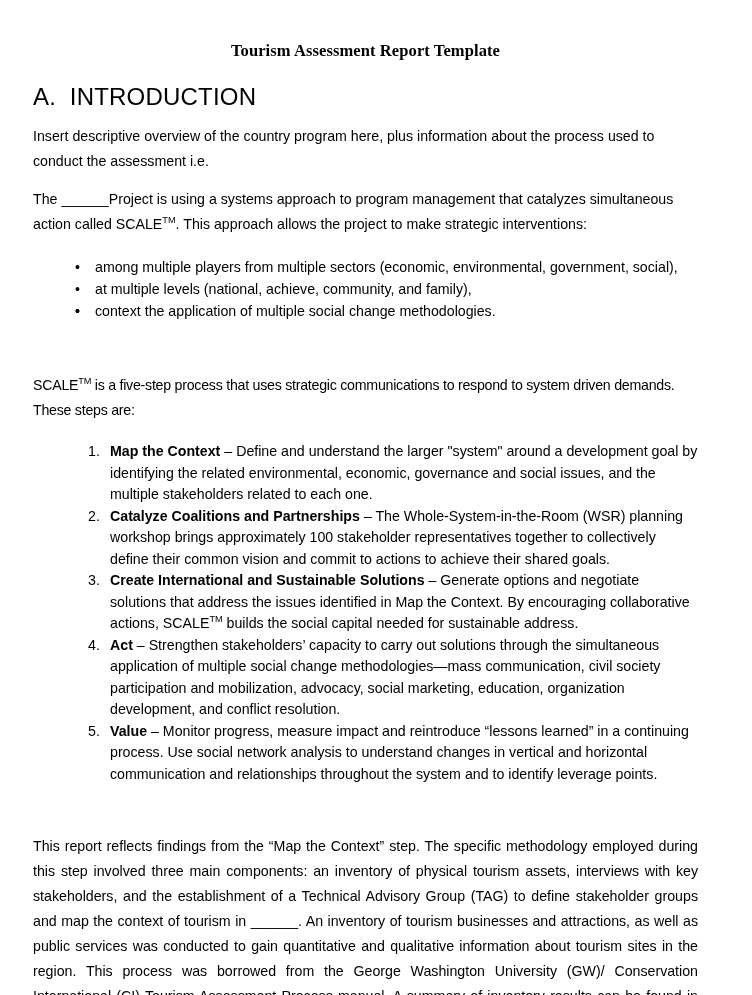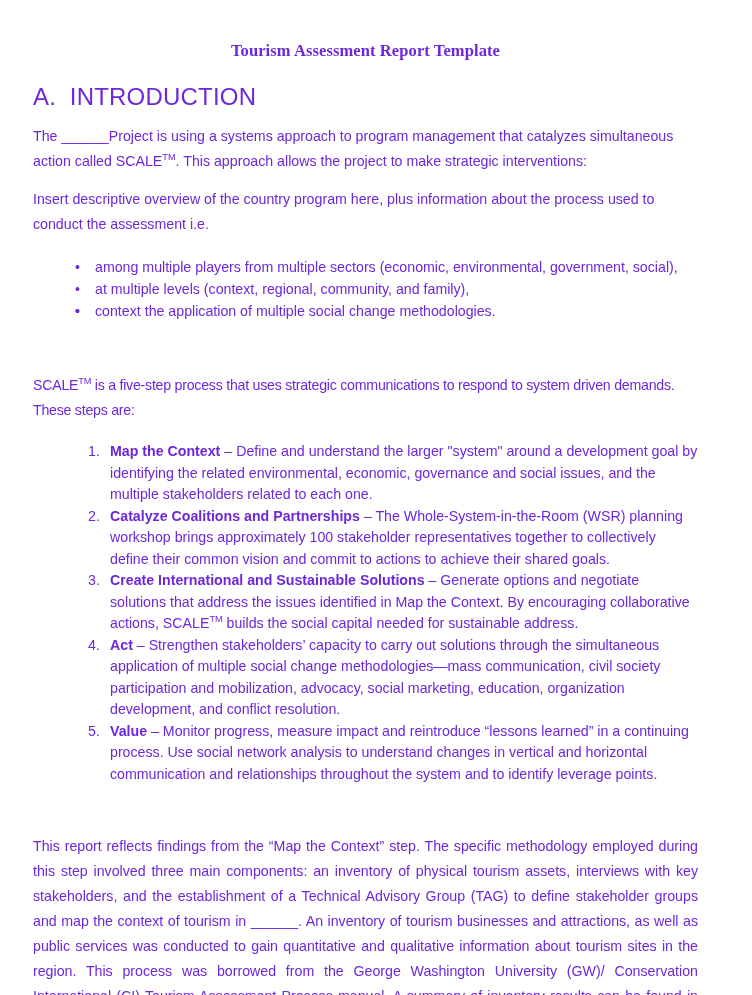--- a/index.html
+++ b/index.html
@@ -7,21 +7,21 @@
     padding: 0;
     background: #ffffff;
   }
   .page {
     position: relative;
     width: 752px;
     height: 995px;
     background: #ffffff;
     overflow: hidden;
     font-family: "Liberation Sans", sans-serif;
-    color: #6d28d9;
+    color: #000000;
     box-sizing: border-box;
   }
   .content {
     position: absolute;
     left: 33px;
     top: 0;
     width: 665px;
   }
 
   .doc-title {
@@ -114,29 +114,29 @@
 </head>
 <body>
 
 <div class="page">
   <div class="content">
 
     <h1 class="doc-title">Tourism Assessment Report Template</h1>
 
     <h2 class="section-heading">A.  INTRODUCTION</h2>
 
+    <p class="body">Insert descriptive overview of the country program here, plus information about the process used to conduct the assessment i.e.</p>
+
     <p class="body"><span>The ______Project is using a systems approach to program management that catalyzes simultaneous action called SCALE</span><sup class="tm">TM</sup><span>.  This approach allows the project to make strategic interventions:</span></p>
-
-    <p class="body">Insert descriptive overview of the country program here, plus information about the process used to conduct the assessment i.e.</p>
 
     <div class="gap-lg"></div>
 
     <ul class="bullets">
       <li><span class="dot">•</span><span>among multiple players from multiple sectors (economic, environmental, government, social),</span></li>
-      <li><span class="dot">•</span><span>at multiple levels (context, regional, community, and family),</span></li>
+      <li><span class="dot">•</span><span>at multiple levels (national, achieve, community, and family),</span></li>
       <li><span class="dot">•</span></li>
       <li><span class="dot">•</span><span>context the application of multiple social change methodologies.</span></li>
     </ul>
 
     <div style="height:38px"></div>
 
     <p class="body tight"><span>SCALE</span><sup class="tm">TM</sup><span> is a five-step process that uses strategic communications to respond to system driven demands.  These steps are:</span></p>
 
     <div style="height:18px"></div>
 

